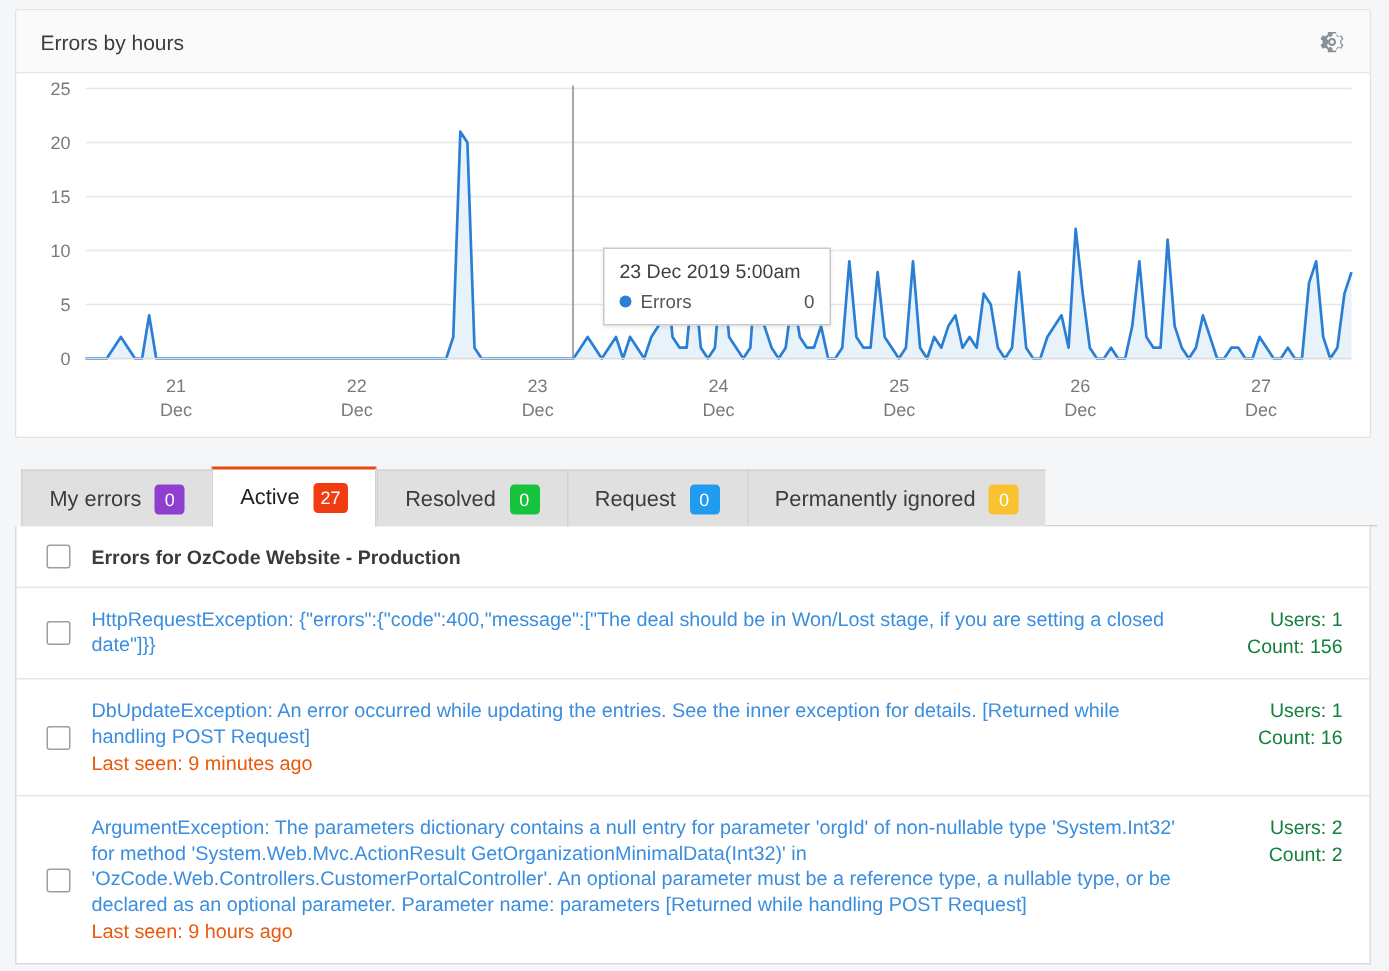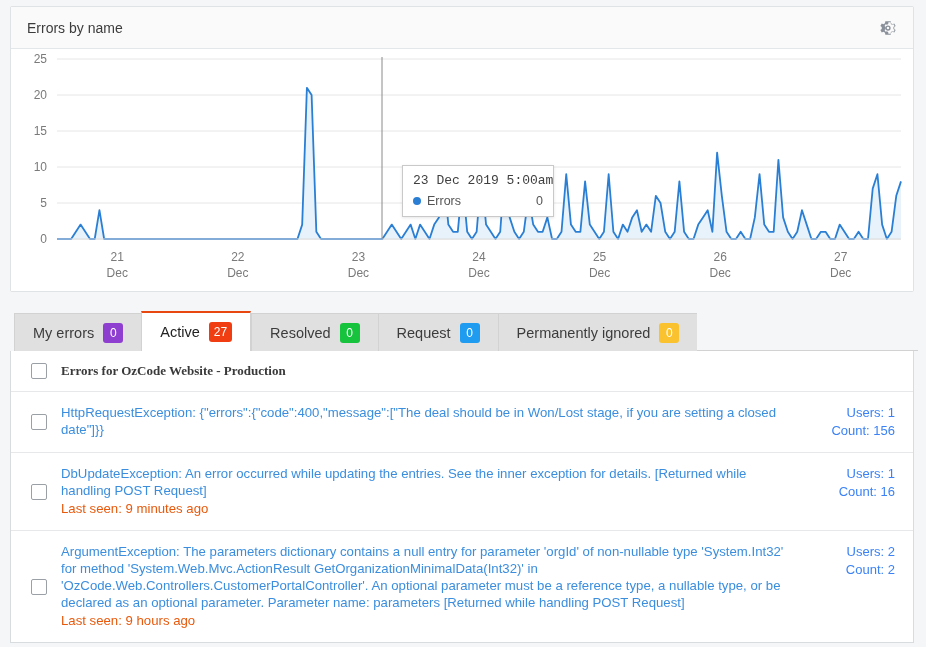--- a/index.html
+++ b/index.html
@@ -64,21 +64,21 @@
     top: 116px;
     width: 152px;
     background: #ffffff;
     border: 1px solid #c9c9c9;
     box-shadow: 0 1px 3px rgba(0,0,0,.10);
     padding: 7px 10px 8px 10px;
     box-sizing: border-box;
     font-size: 12.5px;
     color: #444;
   }
-  .tt-title { color: #3f3f3f; font-size: 13px; white-space: nowrap; font-family: Liberation Mono, monospace; }
+  .tt-title { color: #3f3f3f; font-size: 13px; white-space: nowrap; }
   .tt-row {
     margin-top: 6px;
     display: flex;
     align-items: center;
     white-space: nowrap;
   }
   .tt-dot {
     width: 8px; height: 8px; border-radius: 50%;
     background: #2a7fd4;
     margin-right: 6px;
@@ -161,21 +161,20 @@
     height: 41px;
     padding: 0 0 0 20px;
     border-bottom: 1px solid #e6e8ea;
     box-sizing: border-box;
   }
   .list-head-label {
     font-size: 13px;
     font-weight: bold;
     color: #3a3a3a;
     margin-left: 14px;
-    font-family: Liberation Serif, serif;
   }
   .cbox {
     width: 16px; height: 16px;
     border: 1px solid #9aa0a6;
     border-radius: 2px;
     background: #fff;
     box-sizing: border-box;
     cursor: pointer;
     flex: none;
   }
@@ -209,33 +208,33 @@
     color: #e8590c;
     font-size: 13.2px;
     line-height: 18px;
     margin-top: 1px;
   }
   .row-stats {
     flex: none;
     width: 96px;
     text-align: right;
     padding-right: 18px;
-    color: #3b82f6;
+    color: #15803d;
     font-size: 13px;
     line-height: 18px;
   }
 </style>
 </head>
 <body>
 
 <div id="root">
 
   <div class="panel">
     <div class="panel-head">
-      <div class="panel-title">Errors by name</div>
+      <div class="panel-title">Errors by hours</div>
       <div class="gear-btn">
         <svg width="18" height="18" viewBox="0 0 24 24" aria-hidden="true">
           <path fill="#8a9099" d="M12 8.5a3.5 3.5 0 1 0 0 7 3.5 3.5 0 0 0 0-7zm0 5.2a1.7 1.7 0 1 1 0-3.4 1.7 1.7 0 0 1 0 3.4z"></path>
           <path fill="#8a9099" d="M20.3 13.2a8.6 8.6 0 0 0 0-2.4l1.9-1.4-1.9-3.3-2.2.9a8.5 8.5 0 0 0-2.1-1.2L15.6 3H8.4l-.4 2.8c-.76.3-1.46.7-2.1 1.2l-2.2-.9L1.8 9.4l1.9 1.4a8.6 8.6 0 0 0 0 2.4l-1.9 1.4 1.9 3.3 2.2-.9c.64.5 1.34.9 2.1 1.2l.4 2.8h7.2l.4-2.8c.76-.3 1.46-.7 2.1-1.2l2.2.9 1.9-3.3-1.9-1.4zm-2.9 3.1-1.6 1.2-.3 2.1h-2.9l-.3-2.1-1.6-1.2-1.9.8-1.45-2.5 1.6-1.2a6.9 6.9 0 0 1 0-2.8l-1.6-1.2L8.8 6.9l1.9.8 1.6-1.2.3-2.1h2.9l.3 2.1 1.6 1.2 1.9-.8 1.45 2.5-1.6 1.2a6.9 6.9 0 0 1 0 2.8l1.6 1.2-1.45 2.5-1.9-.8z"></path>
         </svg>
       </div>
     </div>
 
     <div class="panel-body">
       <div class="chart-wrap">

